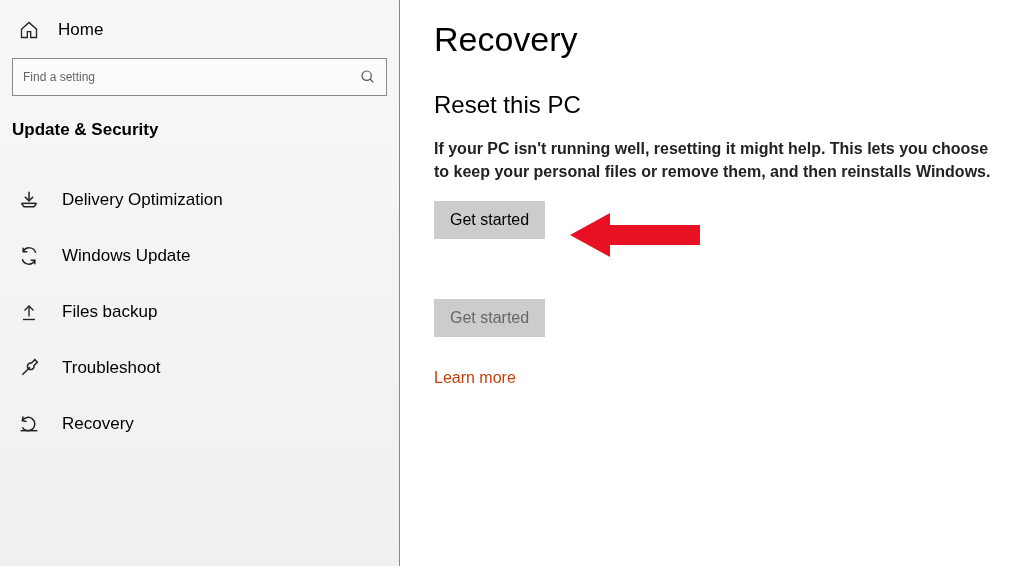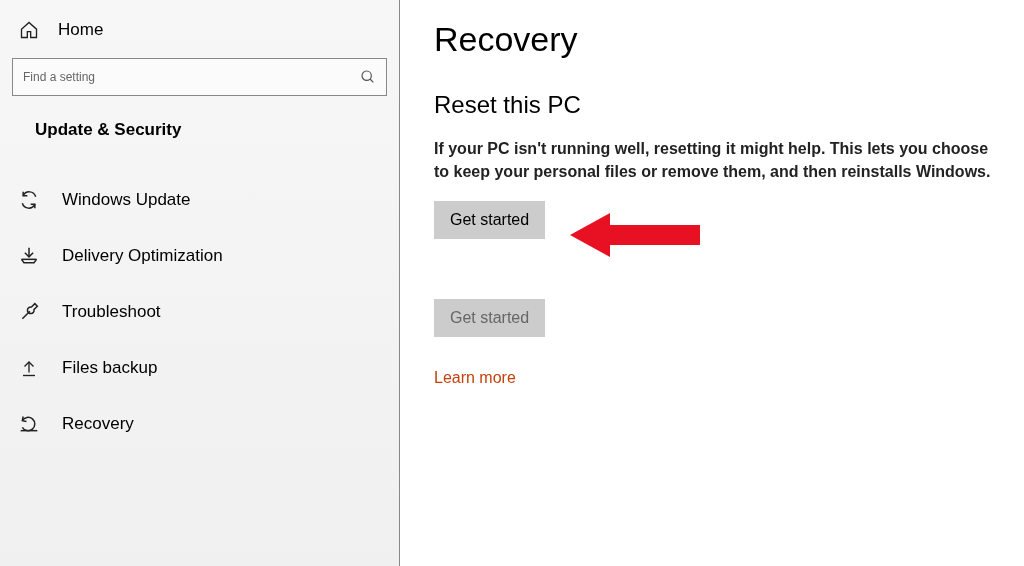--- a/index.html
+++ b/index.html
@@ -47,21 +47,20 @@
       flex: 1;
       font-size: 12px;
       color: #8b5cf6;
     }
     .search-input::placeholder { color: #666; }
     .search-icon { color: #555; }
     .category {
       padding: 4px 12px 18px 12px;
       font-size: 17px;
       font-weight: 600;
-      margin-left: 23px;
     }
     .nav-list { list-style: none; padding-top: 14px; }
     .nav-item {
       display: flex;
       align-items: center;
       gap: 22px;
       padding: 18px 18px;
       cursor: pointer;
     }
     .nav-item .icon { width: 22px; display:flex; justify-content:center; }
@@ -123,57 +122,57 @@
       </span>
     </div>
   </div>
 
   <div class="category">Update &amp; Security</div>
 
   <ul class="nav-list">
     <li class="nav-item">
       <span class="icon">
         <svg width="20" height="20" viewBox="0 0 24 24" fill="none" stroke="#222" stroke-width="1.8">
+            <line x1="12" y1="2" x2="12" y2="12"></line>
+            <polyline points="7 8 12 13 17 8"></polyline>
+            <path d="M3 16 L6 20 L18 20 L21 16"></path>
+            <line x1="3" y1="16" x2="21" y2="16"></line>
+          </svg>
+      </span>
+      <span class="nav-label">Delivery Optimization</span>
+    </li>
+    <li class="nav-item">
+      <span class="icon">
+        <svg width="20" height="20" viewBox="0 0 24 24" fill="none" stroke="#222" stroke-width="1.8">
             <path d="M20 8 A8 8 0 0 0 5 7"></path>
             <polyline points="5 2 5 7 10 7"></polyline>
             <path d="M4 16 A8 8 0 0 0 19 17"></path>
             <polyline points="19 22 19 17 14 17"></polyline>
           </svg>
       </span>
       <span class="nav-label">Windows Update</span>
     </li>
     <li class="nav-item">
       <span class="icon">
-        <svg width="20" height="20" viewBox="0 0 24 24" fill="none" stroke="#222" stroke-width="1.8">
-            <line x1="12" y1="2" x2="12" y2="12"></line>
-            <polyline points="7 8 12 13 17 8"></polyline>
-            <path d="M3 16 L6 20 L18 20 L21 16"></path>
-            <line x1="3" y1="16" x2="21" y2="16"></line>
-          </svg>
-      </span>
-      <span class="nav-label">Delivery Optimization</span>
-    </li>
-    <li class="nav-item">
-      <span class="icon">
-        <svg width="20" height="20" viewBox="0 0 24 24" fill="none" stroke="#222" stroke-width="1.8">
-            <path d="M15 6 a4 4 0 1 0 3 3 L22 5 L19 2 Z"></path>
-            <line x1="13" y1="11" x2="4" y2="20"></line>
-          </svg>
-      </span>
-      <span class="nav-label">Troubleshoot</span>
-    </li>
-    <li class="nav-item">
-      <span class="icon">
         <svg width="18" height="20" viewBox="0 0 24 24" fill="none" stroke="#222" stroke-width="1.8">
             <line x1="12" y1="18" x2="12" y2="4"></line>
             <polyline points="6 10 12 4 18 10"></polyline>
             <line x1="4" y1="22" x2="20" y2="22"></line>
           </svg>
       </span>
       <span class="nav-label">Files backup</span>
+    </li>
+    <li class="nav-item">
+      <span class="icon">
+        <svg width="20" height="20" viewBox="0 0 24 24" fill="none" stroke="#222" stroke-width="1.8">
+            <path d="M15 6 a4 4 0 1 0 3 3 L22 5 L19 2 Z"></path>
+            <line x1="13" y1="11" x2="4" y2="20"></line>
+          </svg>
+      </span>
+      <span class="nav-label">Troubleshoot</span>
     </li>
     <li class="nav-item">
       <span class="icon">
         <svg width="20" height="20" viewBox="0 0 24 24" fill="none" stroke="#222" stroke-width="1.8">
             <path d="M4 8 A8 8 0 1 1 4 16"></path>
             <polyline points="5 3 4 8 9 9"></polyline>
             <line x1="2" y1="20" x2="22" y2="20"></line>
           </svg>
       </span>
       <span class="nav-label">Recovery</span>

